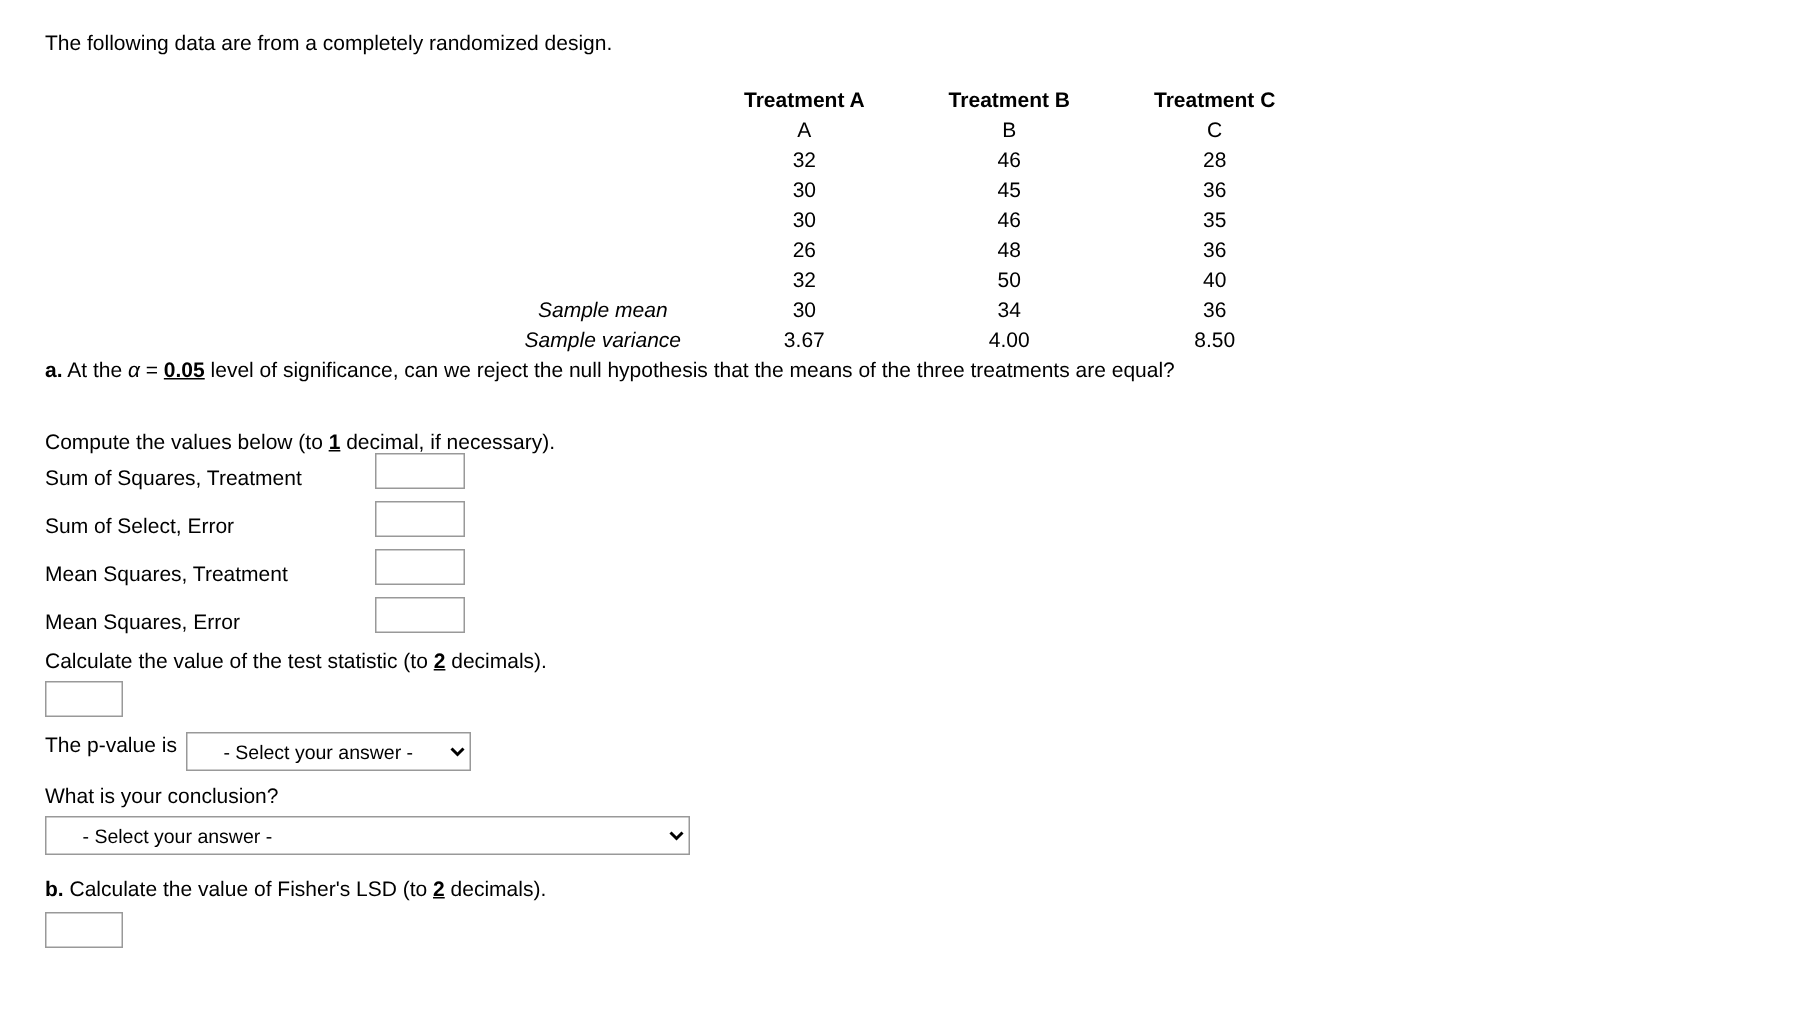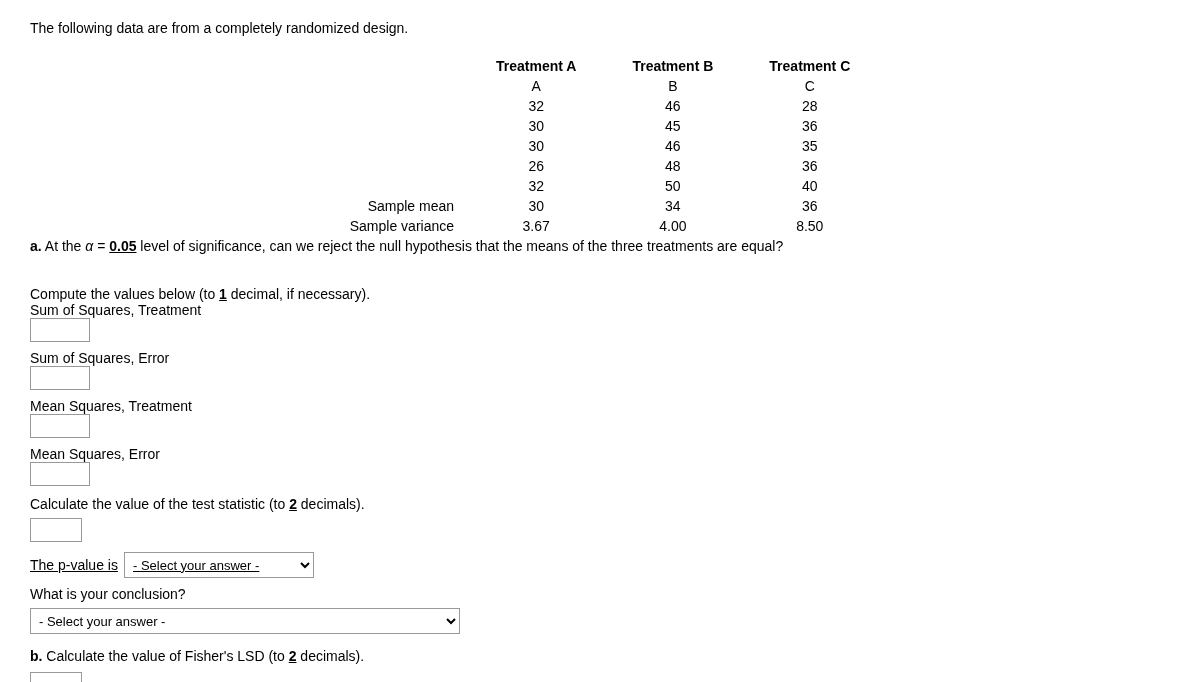--- a/index.html
+++ b/index.html
@@ -40,38 +40,38 @@
       font-size: 14px;
     }
 
     .data-table td {
       padding: 2px 28px;
       font-size: 14px;
       text-align: center;
     }
 
     .data-table .row-label {
-      text-align: right;
+      text-align: center;
       padding-right: 14px;
+      font-style: italic;
     }
 
     .section-question {
       font-size: 14px;
       margin-bottom: 32px;
     }
 
     .compute-label {
       font-size: 14px;
     }
 
     .input-row {
       display: flex;
-      align-items: flex-start;
+      align-items: flex-end;
       margin-bottom: 8px;
-      flex-direction: column;
     }
 
     .input-row label {
       min-width: 220px;
       font-size: 14px;
     }
 
     .input-box {
       width: 60px;
       height: 24px;
@@ -89,35 +89,33 @@
     .small-input-box {
       width: 52px;
       height: 24px;
       border: 1px solid #999;
       font-size: 14px;
       padding: 2px 4px;
     }
 
     .p-value-row {
       display: flex;
-      align-items: center;
       margin-top: 10px;
       margin-bottom: 8px;
       gap: 6px;
       font-size: 14px;
-      text-decoration: underline;
     }
 
     .select-dropdown {
       height: 26px;
       font-size: 13px;
       border: 1px solid #999;
       background: #fff;
       cursor: pointer;
-      padding: 0 4px;
+      padding: 0 20px;
     }
 
     .p-value-select {
       width: 190px;
     }
 
     .conclusion-label {
       font-size: 14px;
       margin-bottom: 6px;
     }
@@ -210,21 +208,21 @@
 <p class="compute-label">
   Compute the values below (to <strong><u>1</u></strong> decimal, if necessary).
 </p>
 
 <div class="input-row">
   <label>Sum of Squares, Treatment</label>
   <input class="input-box" type="text" value="" style="">
 </div>
 
 <div class="input-row">
-  <label>Sum of Squares, Error</label>
+  <label>Sum of Select, Error</label>
   <input class="input-box" type="text" value="" style="">
 </div>
 
 <div class="input-row">
   <label>Mean Squares, Treatment</label>
   <input class="input-box" type="text" value="" style="">
 </div>
 
 <div class="input-row">
   <label>Mean Squares, Error</label>

